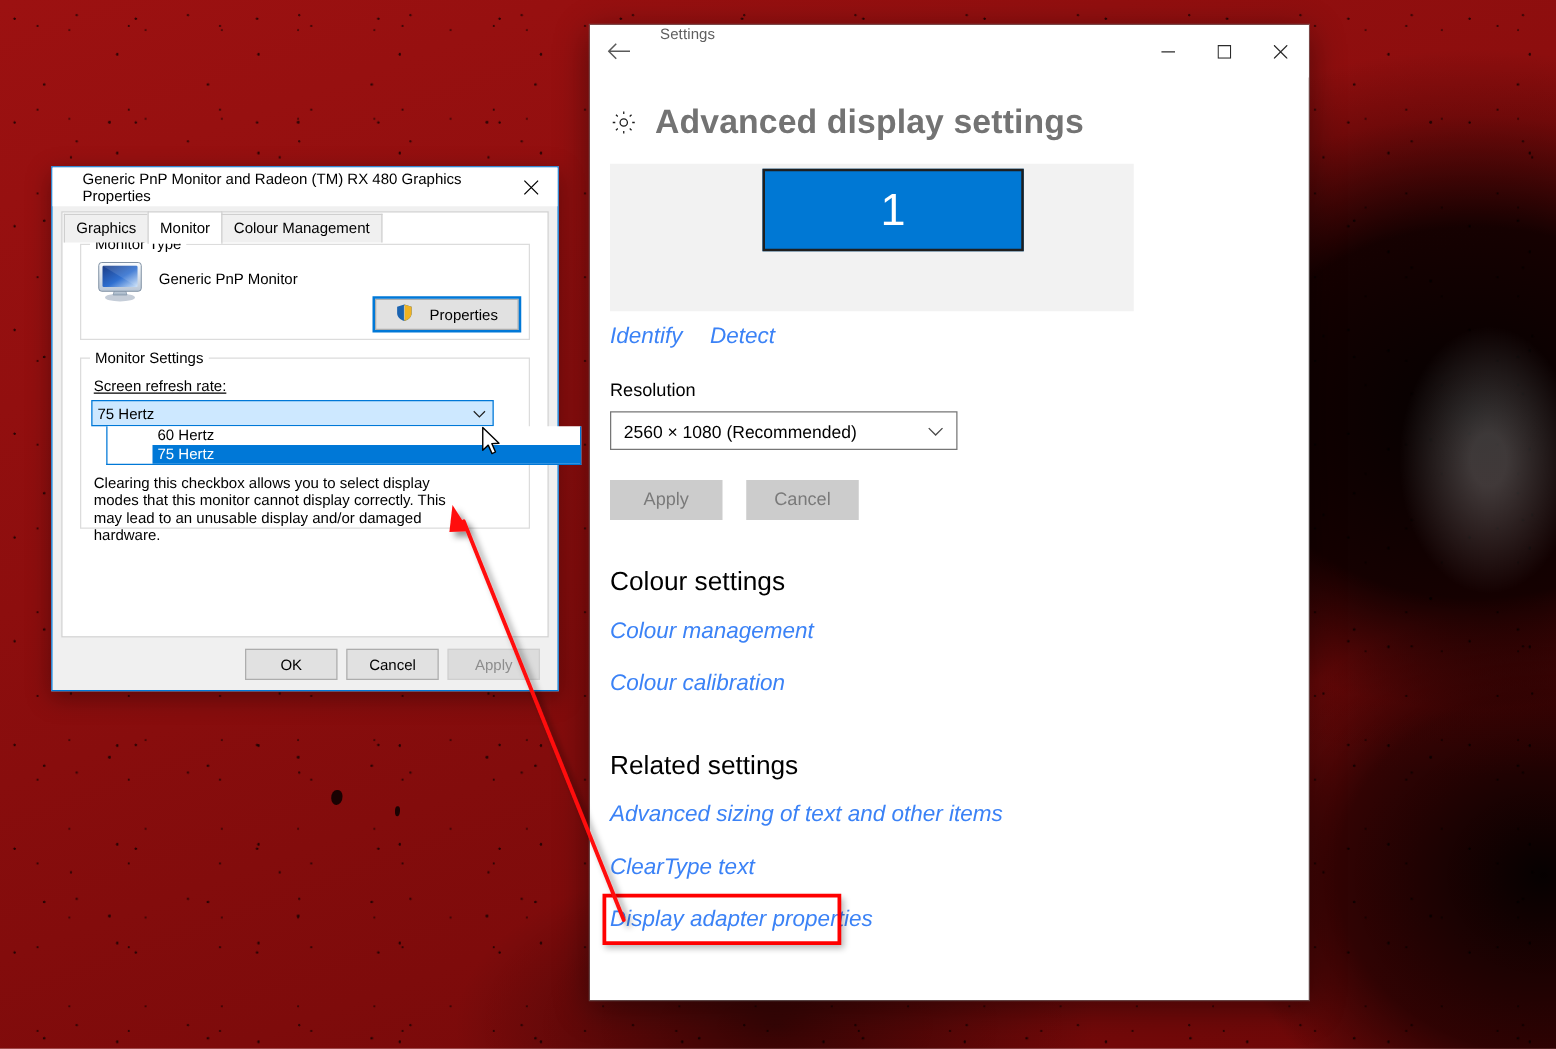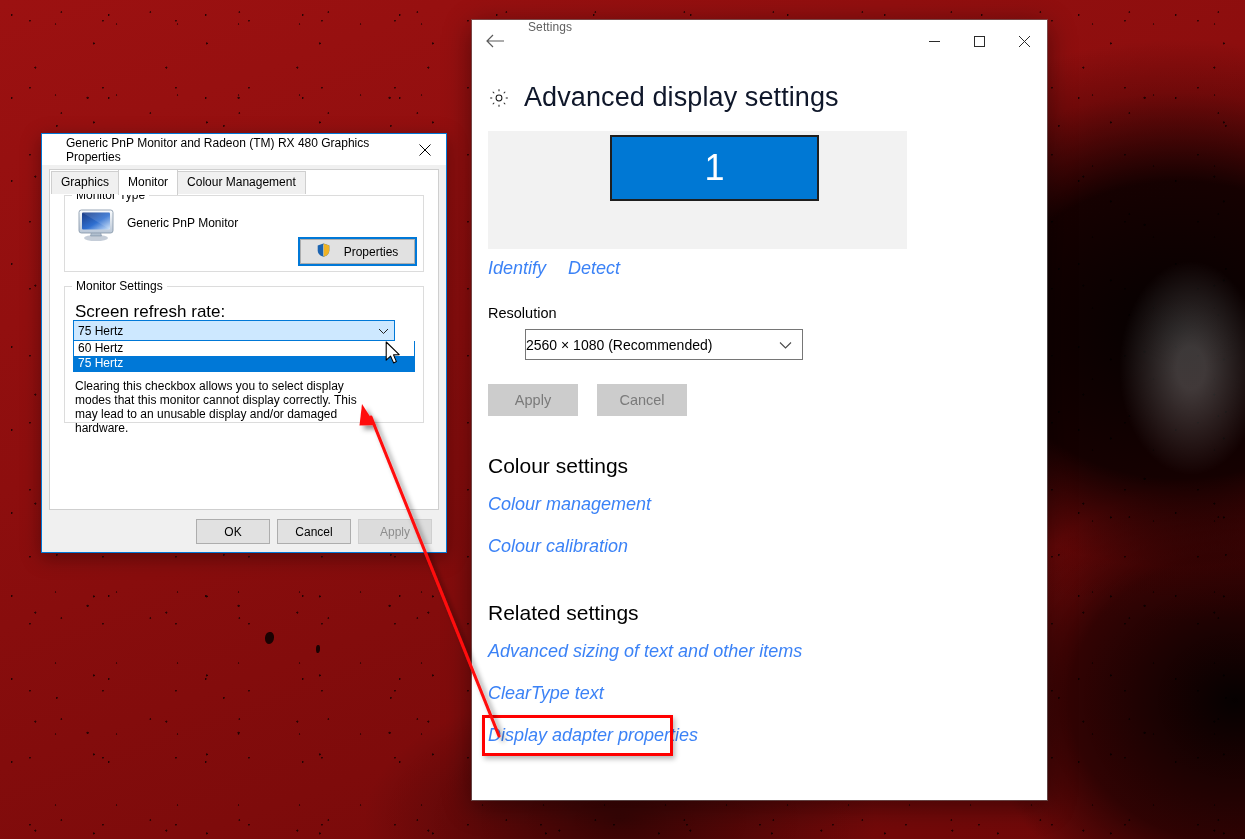--- a/index.html
+++ b/index.html
@@ -54,40 +54,40 @@
   #settings-title {
     font-size: 12px; color: #5f5f5f; margin-left: 10px; letter-spacing: .1px;
   }
   .caption-btns { margin-left:auto; display:flex; height:42px; }
   .caption-btn { width:45px; height:42px; display:flex; align-items:center; justify-content:center; color:#2b2b2b; }
   .caption-btn svg { display:block; }
 
   #settings-body { padding: 12px 0 0 16px; }
   .page-head { display:flex; align-items:center; gap:14px; margin: 8px 0 18px 0; }
   .page-head .gear { width:22px; height:22px; color:#1b1b1b; }
-  .page-head h1 { font-size: 27px; font-weight: 400; color: #0f172a; margin: 0; letter-spacing: .1px; }
+  .page-head h1 { font-size: 27px; font-weight: 700; color: #737373; margin: 0; letter-spacing: .1px; }
 
   #monitor-preview {
     width: 419px; height: 118px; background: #f2f2f2;
     position: relative; margin-bottom: 9px;
   }
   #display-tile {
     position:absolute; left: 122px; top: 4px; width: 205px; height: 62px;
     background: #0078d4; border: 2px solid #1f1f1f;
     color:#fff; font-size: 36px; font-weight: 300;
     display:flex; align-items:center; justify-content:center;
   }
   .link-row { display:flex; gap: 22px; margin-bottom: 26px; }
   a.ln, .ln { color: #3b82f6; font-size: 18px; text-decoration: none; font-style: italic; }
   .label { font-size: 14.5px; color:#000; margin-bottom: 8px; }
 
   #resolution-combo {
     width: 278px; height: 31px; border: 1px solid #767676; background:#fff;
-    display:flex; align-items:center; padding: 0 0 0 0; box-sizing:border-box;
-    font-size: 14px; color: #000; margin-left: 37px;
+    display:flex; align-items:center; padding: 0 0 0 10px; box-sizing:border-box;
+    font-size: 14px; color: #000;
   }
   #resolution-combo .chev { margin-left:auto; margin-right: 10px; color:#4a4a4a; }
 
   .btn-row { display:flex; gap: 19px; margin: 24px 0 38px 0; }
   .flat-btn {
     min-width: 90px; height: 32px; background: #cccccc; color: #7a7a7a;
     border: none; font-size: 14.5px; display:flex; align-items:center; justify-content:center;
     font-family: "Liberation Sans", sans-serif;
   }
   h2.sec { font-size: 21px; font-weight: 300; color:#000; margin: 0 0 16px 0; }
@@ -141,31 +141,32 @@
   #monitor-name { position:absolute; left: 62px; top: 20px; font-size:12px; }
 
   #properties-btn {
     position:absolute; right: 8px; bottom: 7px; width: 113px; height: 23px;
     background:#e1e1e1; border:1px solid #adadad;
     outline: 2px solid #0078d7; outline-offset: 0px;
     display:flex; align-items:center; justify-content:center; gap:14px;
     font-size:12px;
   }
 
-  #refresh-label { position:absolute; left: 10px; top: 15px; font-size:17px; }
+  #refresh-label { position:absolute; left: 10px; top: 15px; font-size:12px;text-decoration:underline; }
   #refresh-combo {
     position:absolute; left: 8px; top: 33px; width: 322px; height: 21px;
     border:1px solid #0078d7; background: #cde8ff; box-sizing:border-box;
     display:flex; align-items:center; padding-left: 4px; font-size:12px;
   }
   #refresh-combo .chev { margin-left:auto; margin-right:5px; color:#222; }
   #refresh-list {
-    position:absolute; left: 8px; top: 54px; width: 342px;
+    position:absolute; left: 20px; top: 54px; width: 380px;
     border:1px solid #0078d7; border-top: none; background:#ffffff; box-sizing:border-box;
     z-index: 5;
+    padding-left: 36px;
   }
   .opt { height: 15px; line-height:15px; font-size: 12px; padding-left: 4px; }
   .opt.sel { background:#0078d7; color:#ffffff; }
 
   #warn-text {
     position:absolute; left: 10px; top: 92px; width: 300px; font-size:12px; line-height: 14px; color:#000;
   }
 
   #dlg-buttons { position:absolute; left:0; right:0; bottom: 8px; display:flex; justify-content:flex-end; gap: 7px; padding-right: 14px; }
   .w-btn {

